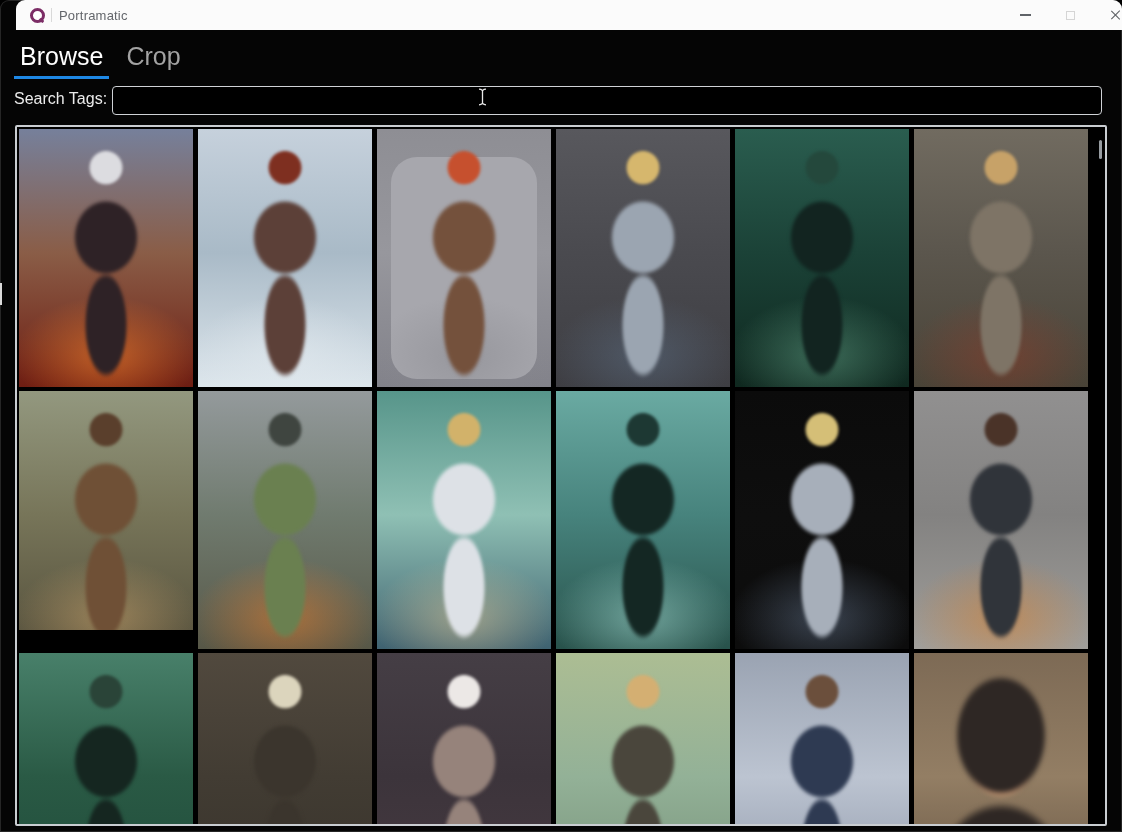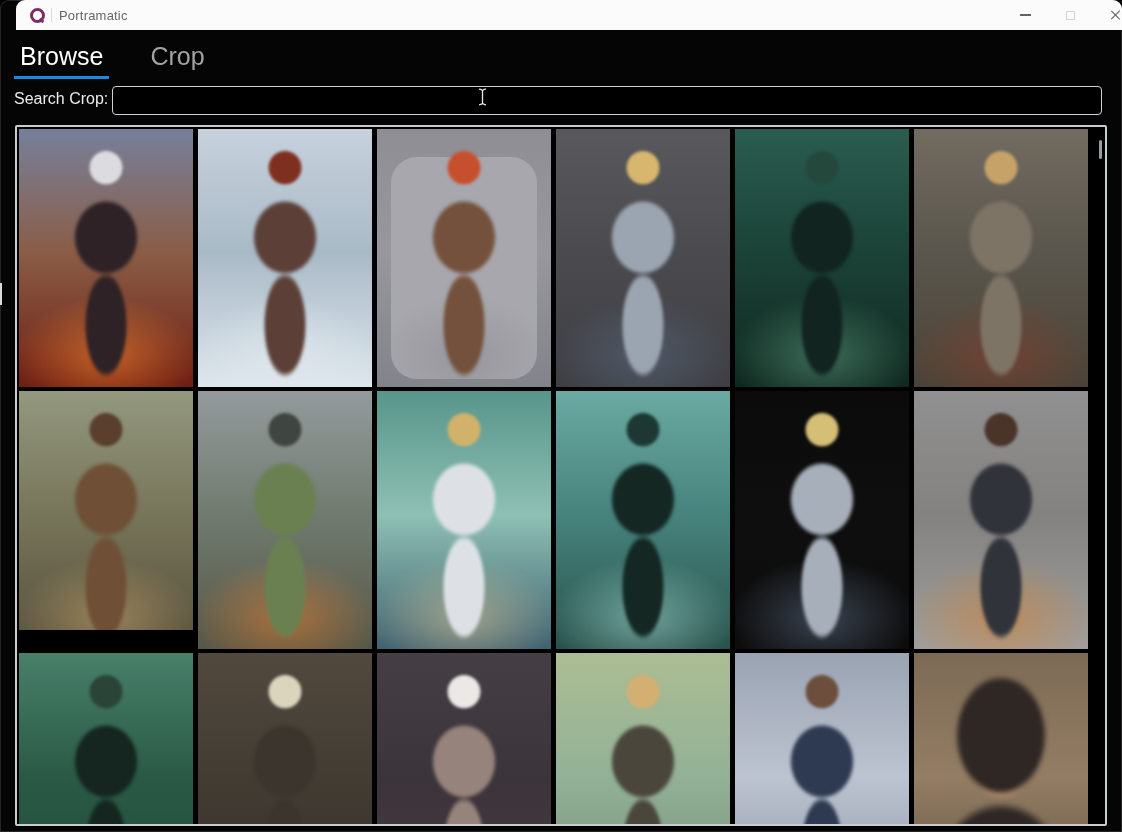--- a/index.html
+++ b/index.html
@@ -14,21 +14,21 @@
   .window-title{font-size:13px;color:#63666b;letter-spacing:.2px;}
   .controls{position:absolute;right:0;top:0;height:30px;display:flex;}
   .wbtn{width:45px;height:30px;display:flex;align-items:center;justify-content:center;background:transparent;border:none;padding:0;cursor:default;}
   .glyph-min{width:11px;height:1.5px;background:#5f6368;}
   .glyph-max{width:9px;height:9px;border:1px solid #d5d5d5;box-sizing:border-box;background:transparent;}
   .glyph-close{width:12px;height:12px;position:relative;}
   .glyph-close::before,.glyph-close::after{content:"";position:absolute;left:5.5px;top:0;width:1.4px;height:12px;background:#5a5d61;}
   .glyph-close::before{transform:rotate(45deg);} .glyph-close::after{transform:rotate(-45deg);}
 
   
-  .tabs{position:absolute;left:14px;top:40px;display:flex;gap:35px;align-items:flex-end;}
+  .tabs{position:absolute;left:14px;top:40px;display:flex;gap:11px;align-items:flex-end;}
   .tab{font-size:25px;line-height:30px;color:#a3a3a3;padding-bottom:5px;border-bottom:3px solid transparent;background:none;border-top:none;border-left:none;border-right:none;font-family:inherit;cursor:default;}
   .tab--active{color:#ffffff;border-bottom-color:#1e88e5;}
 
   
   .search-label{position:absolute;left:14px;top:90px;font-size:16px;color:#ececec;}
   .search-input{position:absolute;left:112px;top:86px;width:990px;height:29px;box-sizing:border-box;background:#000;border:1px solid #cfd2d6;border-radius:4px;color:#fff;font-size:15px;padding:0 8px;outline:none;font-family:inherit;}
 
   
   .ibeam{position:absolute;left:477px;top:88px;width:11px;height:18px;}
 
@@ -75,21 +75,21 @@
           <span class="glyph-close"></span>
         </button>
     </div>
   </div>
 
   <div class="tabs">
     <button class="tab tab--active" style="border-bottom-color: rgb(30, 136, 229);">Browse</button>
     <button class="tab">Crop</button>
   </div>
 
-  <label class="search-label">Search Crop:</label>
+  <label class="search-label">Search Tags:</label>
   <input class="search-input" type="text" value="" style="">
 
   <svg class="ibeam" viewBox="0 0 11 18">
     <g stroke="#e9e9e9" stroke-width="1.3" fill="none">
       <path d="M2 1.2 Q4 1.2 5.5 2.4 Q7 1.2 9 1.2"></path>
       <path d="M2 16.8 Q4 16.8 5.5 15.6 Q7 16.8 9 16.8"></path>
       <line x1="5.5" y1="2" x2="5.5" y2="16"></line>
     </g>
   </svg>
 

